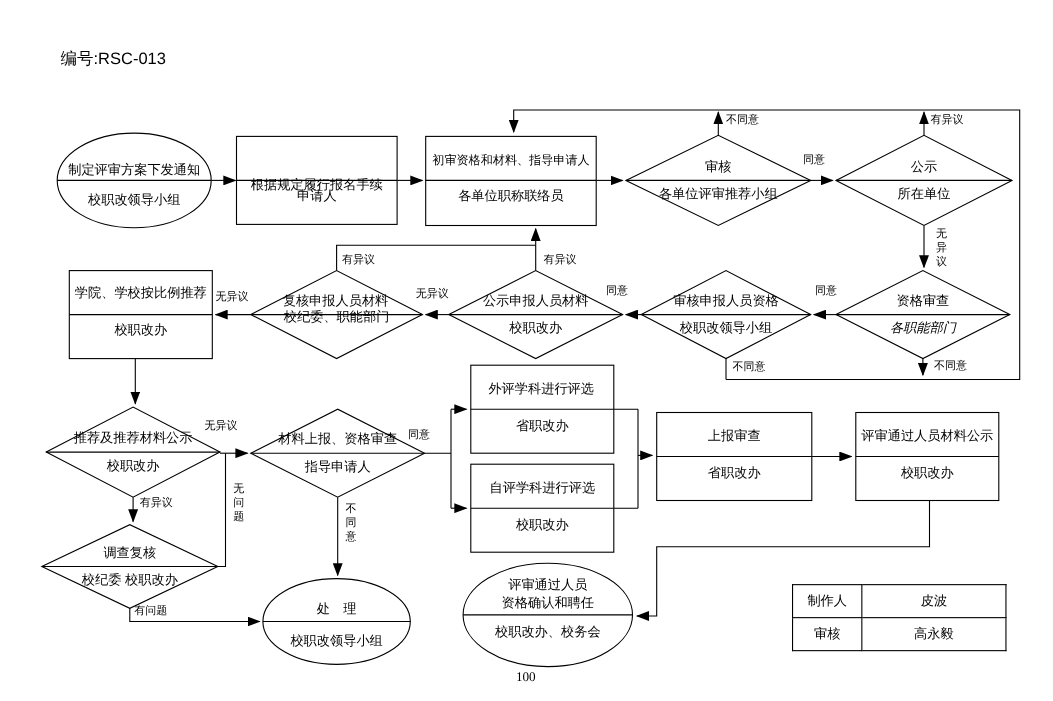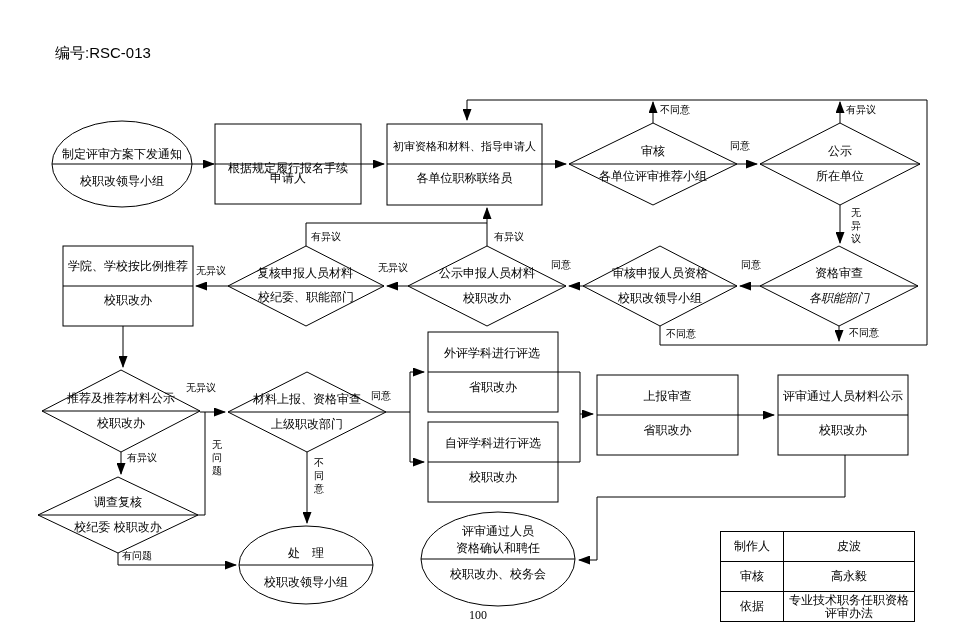--- a/index.html
+++ b/index.html
@@ -127,36 +127,36 @@
   <div class="nt" style="left:569px;top:144px;width:168px;">审核</div>
   <div class="nt" style="left:569px;top:169px;width:168px;">各单位评审推荐小组</div>
 
   <div class="nt" style="left:760px;top:144px;width:160px;">公示</div>
   <div class="nt" style="left:760px;top:169px;width:160px;">所在单位</div>
 
   <div class="nt" style="left:63px;top:259px;width:130px;">学院、学校按比例推荐</div>
   <div class="nt" style="left:63px;top:293px;width:130px;">校职改办</div>
 
   <div class="nt" style="left:227px;top:266px;width:156px;">复核申报人员材料</div>
-  <div class="nt" style="left:228px;top:291px;width:156px;font-family:Liberation Mono, monospace;">校纪委、职能部门</div>
+  <div class="nt" style="left:228px;top:281px;width:156px;">校纪委、职能部门</div>
 
   <div class="nt" style="left:408px;top:266px;width:158px;">公示申报人员材料</div>
   <div class="nt" style="left:408px;top:291px;width:158px;">校职改办</div>
 
   <div class="nt" style="left:583px;top:266px;width:154px;">审核申报人员资格</div>
   <div class="nt" style="left:583px;top:291px;width:154px;">校职改领导小组</div>
 
   <div class="nt" style="left:760px;top:266px;width:158px;">资格审查</div>
   <div class="nt" style="left:760px;top:291px;width:158px;font-style:italic;">各职能部门</div>
 
   <div class="nt" style="left:42px;top:391px;width:158px;">推荐及推荐材料公示</div>
   <div class="nt" style="left:42px;top:416px;width:158px;">校职改办</div>
 
   <div class="nt" style="left:228px;top:392px;width:158px;">材料上报、资格审查</div>
-  <div class="nt" style="left:228px;top:417px;width:158px;">上级职改部门</div>
+  <div class="nt" style="left:228px;top:417px;width:158px;">指导申请人</div>
 
   <div class="nt" style="left:428px;top:346px;width:128px;">外评学科进行评选</div>
   <div class="nt" style="left:428px;top:380px;width:130px;">省职改办</div>
 
   <div class="nt" style="left:428px;top:436px;width:130px;">自评学科进行评选</div>
   <div class="nt" style="left:428px;top:470px;width:130px;">校职改办</div>
 
   <div class="nt" style="left:597px;top:389px;width:141px;font-family:Liberation Serif, serif;">上报审查</div>
   <div class="nt" style="left:597px;top:423px;width:141px;">省职改办</div>
 
@@ -195,21 +195,17 @@
   <table id="infotbl">
     <tbody>
         <tr>
       <td class="c1">制作人</td>
       <td class="c2">皮波</td>
     </tr>
     <tr>
       <td class="c1">审核</td>
       <td class="c2">高永毅</td>
     </tr>
-    <tr>
-      <td class="c1">依据</td>
-      <td class="c2">专业技术职务任职资格评审办法</td>
-    </tr>
   </tbody>
     </table>
 
   <div class="pagenum">100</div>
 </div>
 
 </body></html>

